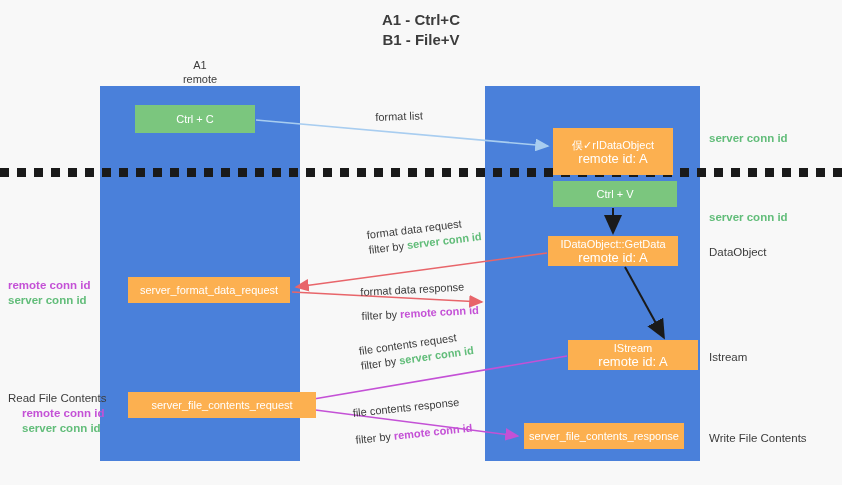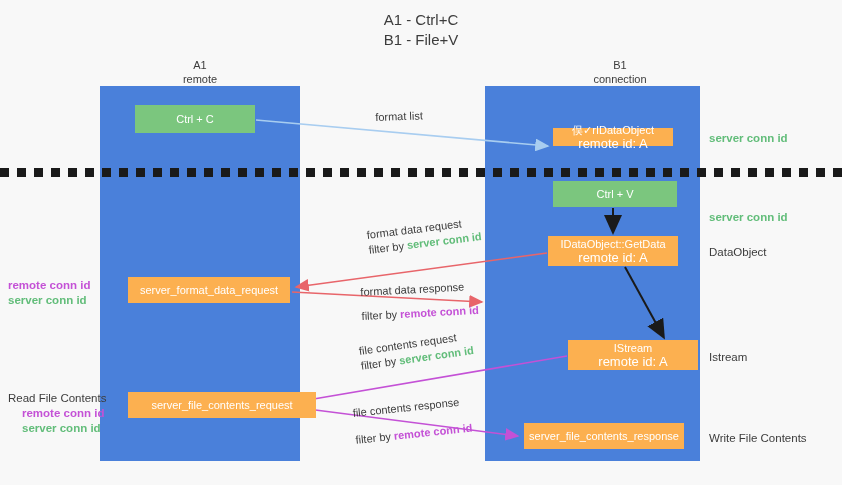--- a/index.html
+++ b/index.html
@@ -14,20 +14,21 @@
   #stage{position:absolute;left:0;top:0;width:842px;height:485px;}
 
   .abs{position:absolute;}
 
   
   #title{
     left:0;top:10px;width:842px;
     text-align:center;
     font-size:15px;line-height:20px;
     color:#3c3c3c;
+    font-weight:bold;
   }
   #title div{white-space:pre;}
 
   
   .col-head{
     text-align:center;font-size:11px;line-height:14px;color:#3c3c3c;
   }
   #head-a1{left:120px;top:58px;width:160px;}
   #head-b1{left:520px;top:58px;width:200px;}
 
@@ -48,21 +49,21 @@
     color:#ffffff;
     font-size:11px;line-height:13px;
     box-sizing:border-box;
     padding:2px 4px;
   }
   .node.green{background:#7bc67e;}
   .node.orange{background:#fcb050;}
   .node .l2{font-size:13px;}
 
   #n-ctrlc   {left:135px;top:105px;width:120px;height:28px;}
-  #n-idobj   {left:553px;top:128px;width:120px;height:18px;text-align:right;}
+  #n-idobj   {left:553px;top:128px;width:120px;height:47px;text-align:right;}
   #n-ctrlv   {left:553px;top:181px;width:124px;height:26px;}
   #n-getdata {left:548px;top:236px;width:130px;height:30px;}
   #n-fdreq   {left:128px;top:277px;width:162px;height:26px;}
   #n-fdresp  {left:488px;top:287px;width:158px;height:26px;}
   #n-istream {left:568px;top:340px;width:130px;height:30px;}
   #n-fcreq   {left:128px;top:392px;width:188px;height:26px;}
   #n-fcresp  {left:524px;top:423px;width:160px;height:26px;}
 
   
   #divider{
@@ -107,24 +108,20 @@
 
   <div class="abs" id="title">
     <div>A1 - Ctrl+C</div>
     <div>B1 - File+V</div>
   </div>
 
   <div class="abs col-head" id="head-a1">
     <div>A1</div>
     <div>remote</div>
   </div>
-  <div class="abs col-head" id="head-b1">
-    <div>B1</div>
-    <div>connection</div>
-  </div>
 
   <div class="abs lane" id="lane-a1"></div>
   <div class="abs lane" id="lane-b1"></div>
 
   <svg id="wires" viewBox="0 0 842 485">
     <defs>
       <marker id="ah-blue" markerWidth="9" markerHeight="8" refX="8" refY="4" orient="auto">
         <path d="M0,0 L9,4 L0,8 z" fill="#a8cdf0"></path>
       </marker>
       <marker id="ah-red" markerWidth="9" markerHeight="8" refX="8" refY="4" orient="auto">

